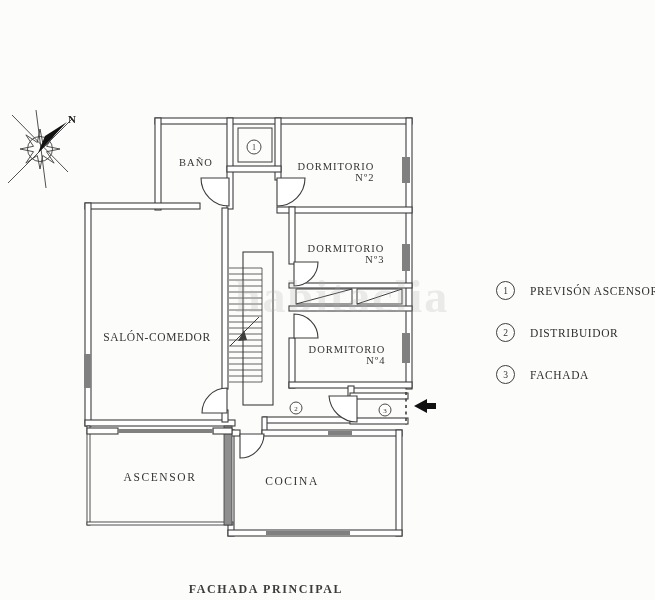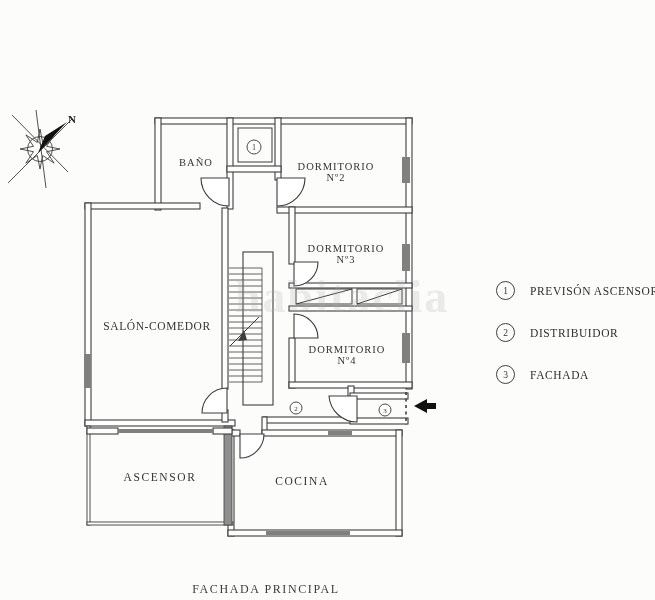--- a/index.html
+++ b/index.html
@@ -3,21 +3,21 @@
 <meta charset="utf-8">
 <style>
   html,body{margin:0;padding:0;background:#fdfdfc;}
   #stage{
     position:relative;width:655px;height:600px;overflow:hidden;
     background:#fcfcfa;font-family:"Liberation Serif","DejaVu Serif",serif;
   }
   #plan-svg{position:absolute;left:0;top:0;}
   .room-label{
     position:absolute;transform:translate(-50%,-50%);
-    color:#343434;white-space:nowrap;text-align:center;
+    color:#343434;white-space:nowrap;text-align:right;
     letter-spacing:1px;font-size:10.5px;line-height:11px;
   }
   .room-label.big{font-size:11.5px;}
   .circle-marker{
     position:absolute;transform:translate(-50%,-50%);
     border:1px solid #4a4a4a;border-radius:50%;
     display:flex;align-items:center;justify-content:center;
     color:#3a3a3a;background:rgba(255,255,255,.6);
   }
   .m-lg{width:13px;height:13px;font-size:8px;}
@@ -30,21 +30,21 @@
   .legend-circle{
     width:17px;height:17px;border:1.4px solid #3f3f3f;border-radius:50%;
     display:flex;align-items:center;justify-content:center;
     font-size:9.5px;color:#333;flex:0 0 auto;
   }
   .legend-label{
     margin-left:15px;font-size:11.5px;letter-spacing:.6px;color:#2e2e2e;white-space:nowrap;
   }
   #footer-caption{
     position:absolute;left:266px;top:589px;transform:translate(-50%,-50%);
-    font-size:12px;letter-spacing:1.6px;color:#3c3c3c;white-space:nowrap;
+    font-size:12px;letter-spacing:1.6px;color:#3c3c3c;white-space:nowrap;font-weight:bold;
   }
   #watermark{
     position:absolute;left:235px;top:270px;width:240px;
     font-size:46px;font-weight:bold;color:rgba(175,175,175,.22);
     letter-spacing:2px;pointer-events:none;
   }
 </style>
 </head>
 <body>
 
@@ -149,25 +149,25 @@
   <div class="room-label" style="left:346px;top:254px">
     <span style="display:block">DORMITORIO</span>
     <span style="display:block">Nº3</span>
   </div>
 
   <div class="room-label" style="left:347px;top:355px">
     <span style="display:block">DORMITORIO</span>
     <span style="display:block">Nº4</span>
   </div>
 
-  <div class="room-label big" style="left:157px;top:326px;letter-spacing:.6px">SALÓN-COMEDOR</div>
+  <div class="room-label big" style="left:157px;top:337px;letter-spacing:.6px">SALÓN-COMEDOR</div>
 
   <div class="room-label big" style="left:160px;top:477px;letter-spacing:1.6px">ASCENSOR</div>
 
-  <div class="room-label big" style="left:302px;top:481px;letter-spacing:1.6px">COCINA</div>
+  <div class="room-label big" style="left:292px;top:481px;letter-spacing:1.6px">COCINA</div>
 
   <div class="circle-marker m-lg" style="left:254px;top:147px">1</div>
   <div class="circle-marker m-sm" style="left:296px;top:408px">2</div>
   <div class="circle-marker m-sm" style="left:385px;top:410px">3</div>
 
   <div id="legend">
     <div class="legend-row">
       <span class="legend-circle">1</span>
       <span class="legend-label">PREVISÓN ASCENSOR</span>
     </div>

